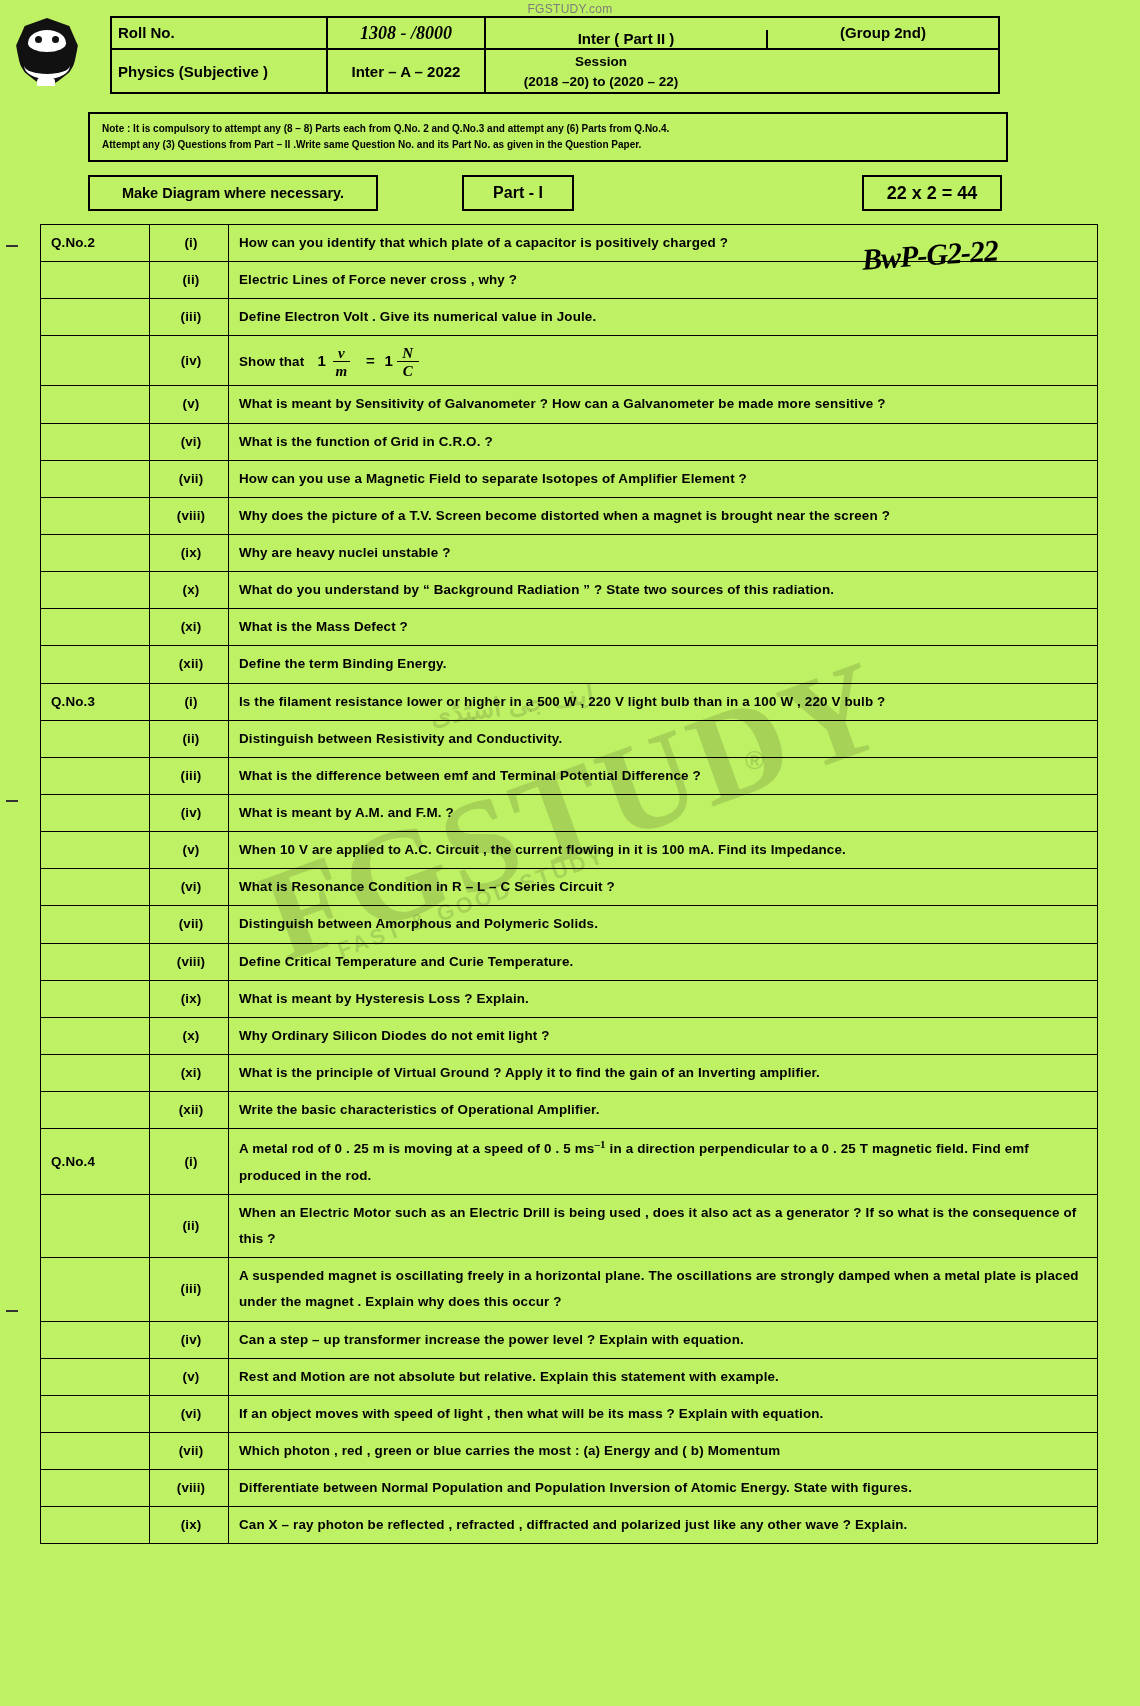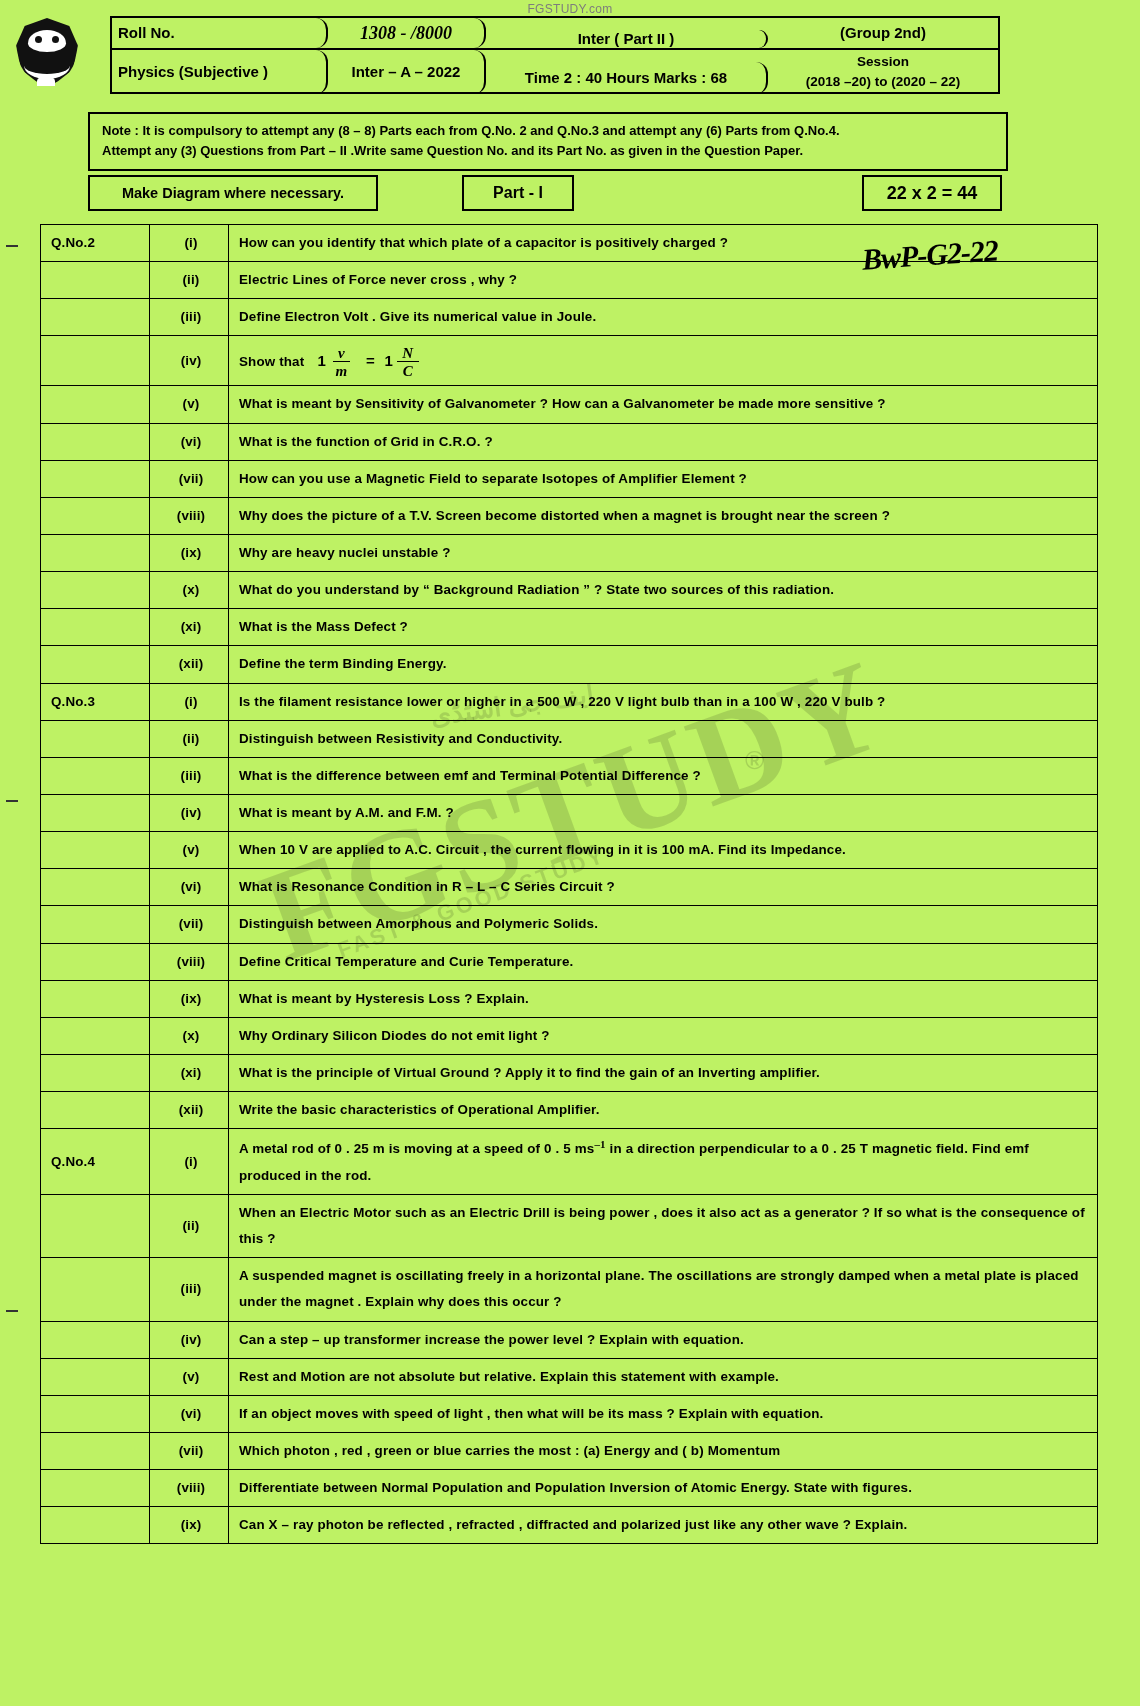--- a/index.html
+++ b/index.html
@@ -47,40 +47,40 @@
   
   .hdr{
     position:absolute;left:110px;top:16px;width:890px;height:78px;
     border:2px solid #000;box-sizing:border-box;
   }
   .hdr-row{display:flex;box-sizing:border-box;}
   .hdr-row.top{height:32px;border-bottom:2px solid #000;}
   .hdr-row.bot{height:44px;}
   .hc{
     box-sizing:border-box;display:flex;align-items:center;justify-content:center;
-    font-weight:bold;font-size:15px;padding:0 6px;text-align:right;line-height:1.15;border-radius:12px;
+    font-weight:bold;font-size:15px;padding:0 6px;text-align:right;line-height:1.15;
   }
   .hc.sep{border-right:2px solid #000;}
   .c1{width:216px;}
   .c2{width:158px;}
   .c3{width:282px;margin-top:12px;}
   .c4{width:230px;}
   .hc.left{justify-content:flex-start;}
   .roll-written{
     font-family:"Liberation Serif", serif;font-style:italic;font-weight:bold;font-size:18px;
   }
   .session-cell{flex-direction:column;justify-content:center;gap:4px;font-size:13.5px;}
 
   
   .note{
     position:absolute;left:88px;top:112px;width:920px;
     border:2px solid #000;box-sizing:border-box;
     padding:7px 10px 8px 12px;
   }
-  .note p{margin:0;font-size:13px;font-weight:bold;line-height:1.55;}
+  .note p{margin:0;font-size:10px;font-weight:bold;line-height:1.55;}
 
   
   .sub{position:absolute;top:175px;left:0;width:1140px;height:36px;padding-left:12px;}
   .box{
     position:absolute;border:2px solid #000;box-sizing:border-box;
     display:flex;align-items:center;justify-content:center;
     font-weight:bold;font-size:14.5px;height:36px;
   }
   .box-diagram{left:88px;width:290px;}
   .box-part{left:462px;width:112px;font-size:16px;}
@@ -164,21 +164,20 @@
   <div class="hdr">
     <div class="hdr-row top">
       <div class="hc c1 sep left">Roll No.</div>
       <div class="hc c2 sep roll-written">1308 - /8000</div>
       <div class="hc c3 sep">Inter ( Part  II )</div>
       <div class="hc c4">(Group 2nd)</div>
     </div>
     <div class="hdr-row bot">
       <div class="hc c1 sep left">Physics (Subjective )</div>
       <div class="hc c2 sep">Inter – A – 2022</div>
-      <div class="hc c3 sep">Time  2 : 40 Hours   Marks :  68</div>
       <div class="hc c4 session-cell">
         <span>Session</span>
         <span>(2018 –20)  to  (2020 – 22)</span>
       </div>
     </div>
   </div>
 
   <div class="note">
     <p>Note :  It is compulsory to attempt any (8 – 8) Parts each from Q.No. 2 and Q.No.3 and attempt any (6) Parts from Q.No.4.</p>
     <p>Attempt  any  (3) Questions  from Part – II .Write  same Question No. and  its  Part No. as  given in the Question Paper.</p>
@@ -324,21 +323,21 @@
           <td class="qtext">Write  the basic characteristics of  Operational Amplifier.</td>
         </tr>
         <tr>
           <td class="qno">Q.No.4</td>
           <td class="rn">(i)</td>
           <td class="qtext"><span>A  metal  rod  of 0 . 25 m is  moving  at  a  speed  of  0 . 5 ms</span><sup class="exp">–1</sup><span>  in a direction perpendicular to  a  0 . 25 T magnetic field. Find emf  produced in the rod.</span></td>
         </tr>
         <tr>
           <td class="qno"></td>
           <td class="rn">(ii)</td>
-          <td class="qtext">When an Electric  Motor such as an Electric Drill is being power , does it  also  act  as  a generator ? If so what is the consequence of this ?</td>
+          <td class="qtext">When an Electric  Motor such as an Electric Drill is being used , does it  also  act  as  a generator ? If so what is the consequence of this ?</td>
         </tr>
         <tr>
           <td class="qno"></td>
           <td class="rn">(iii)</td>
           <td class="qtext">A suspended magnet is oscillating freely  in  a  horizontal plane. The oscillations are strongly damped when a metal plate is placed under the magnet . Explain why does this occur ?</td>
         </tr>
         <tr>
           <td class="qno"></td>
           <td class="rn">(iv)</td>
           <td class="qtext">Can a  step – up transformer increase the power level ? Explain with equation.</td>

